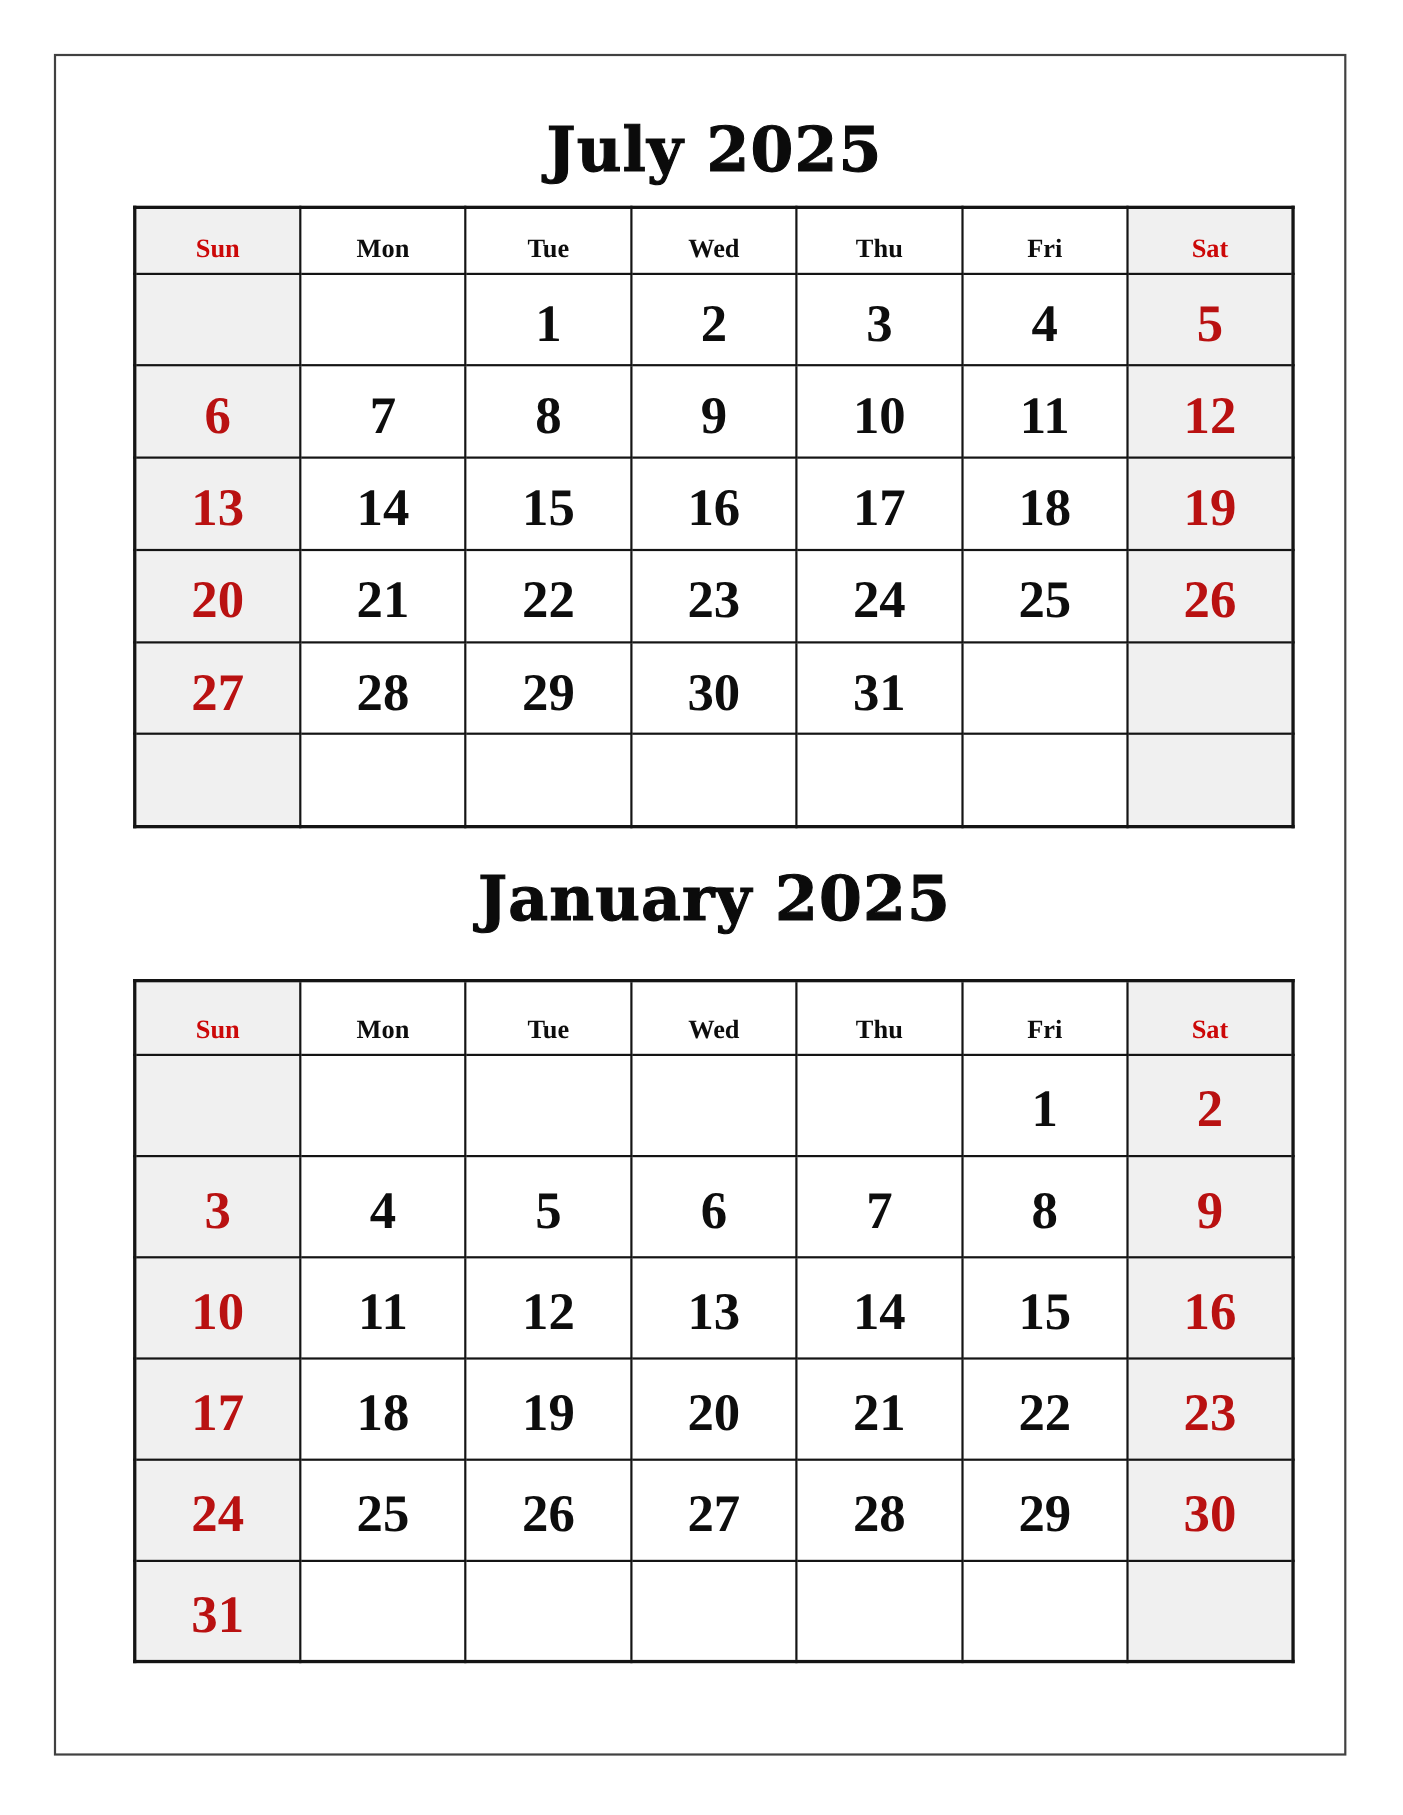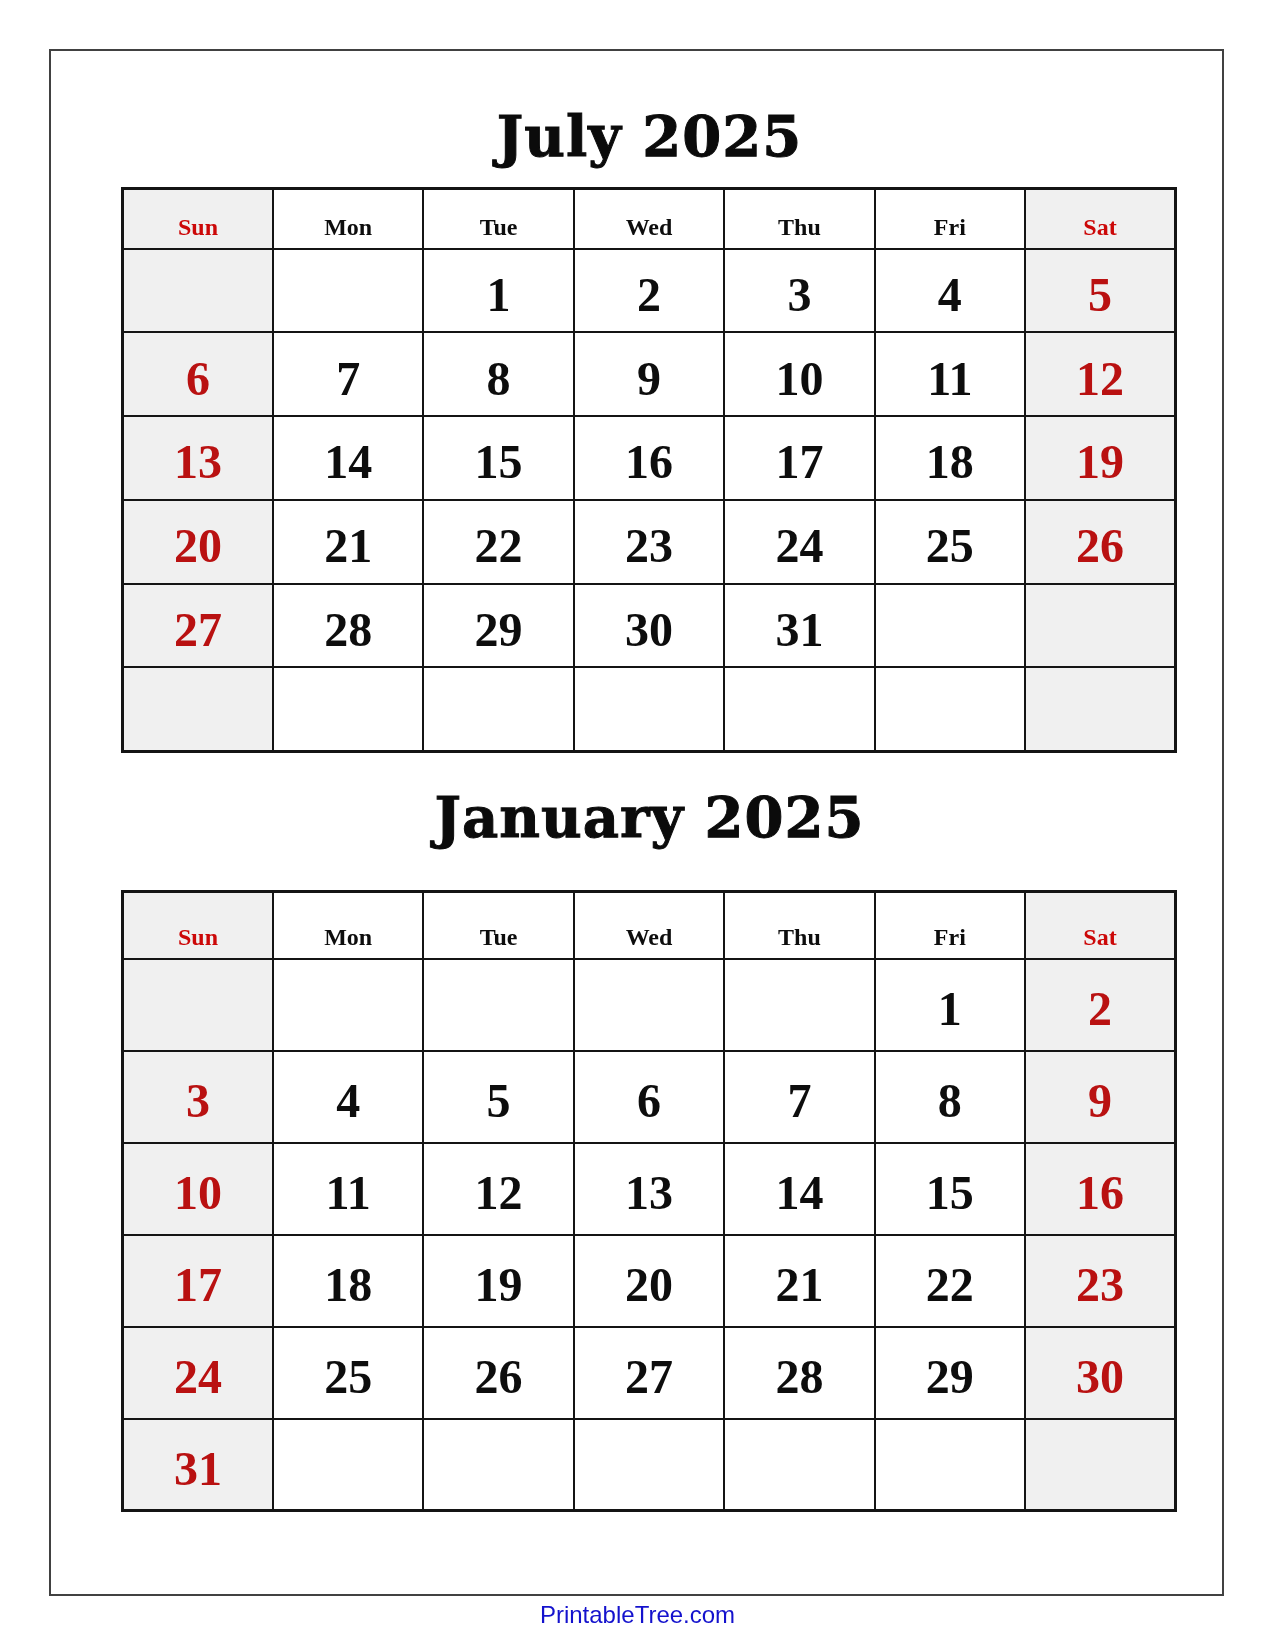--- a/index.html
+++ b/index.html
@@ -248,17 +248,14 @@
             <td><span></span></td>
             <td><span></span></td>
             <td><span></span></td>
             <td><span></span></td>
             <td class="weekend"><span></span></td>
           </tr>
         </tbody>
       </table>
   </section>
 
-  <div class="footer">
-    <a>PrintableTree.com</a>
-  </div>
 
 </div>
 
 </body></html>

